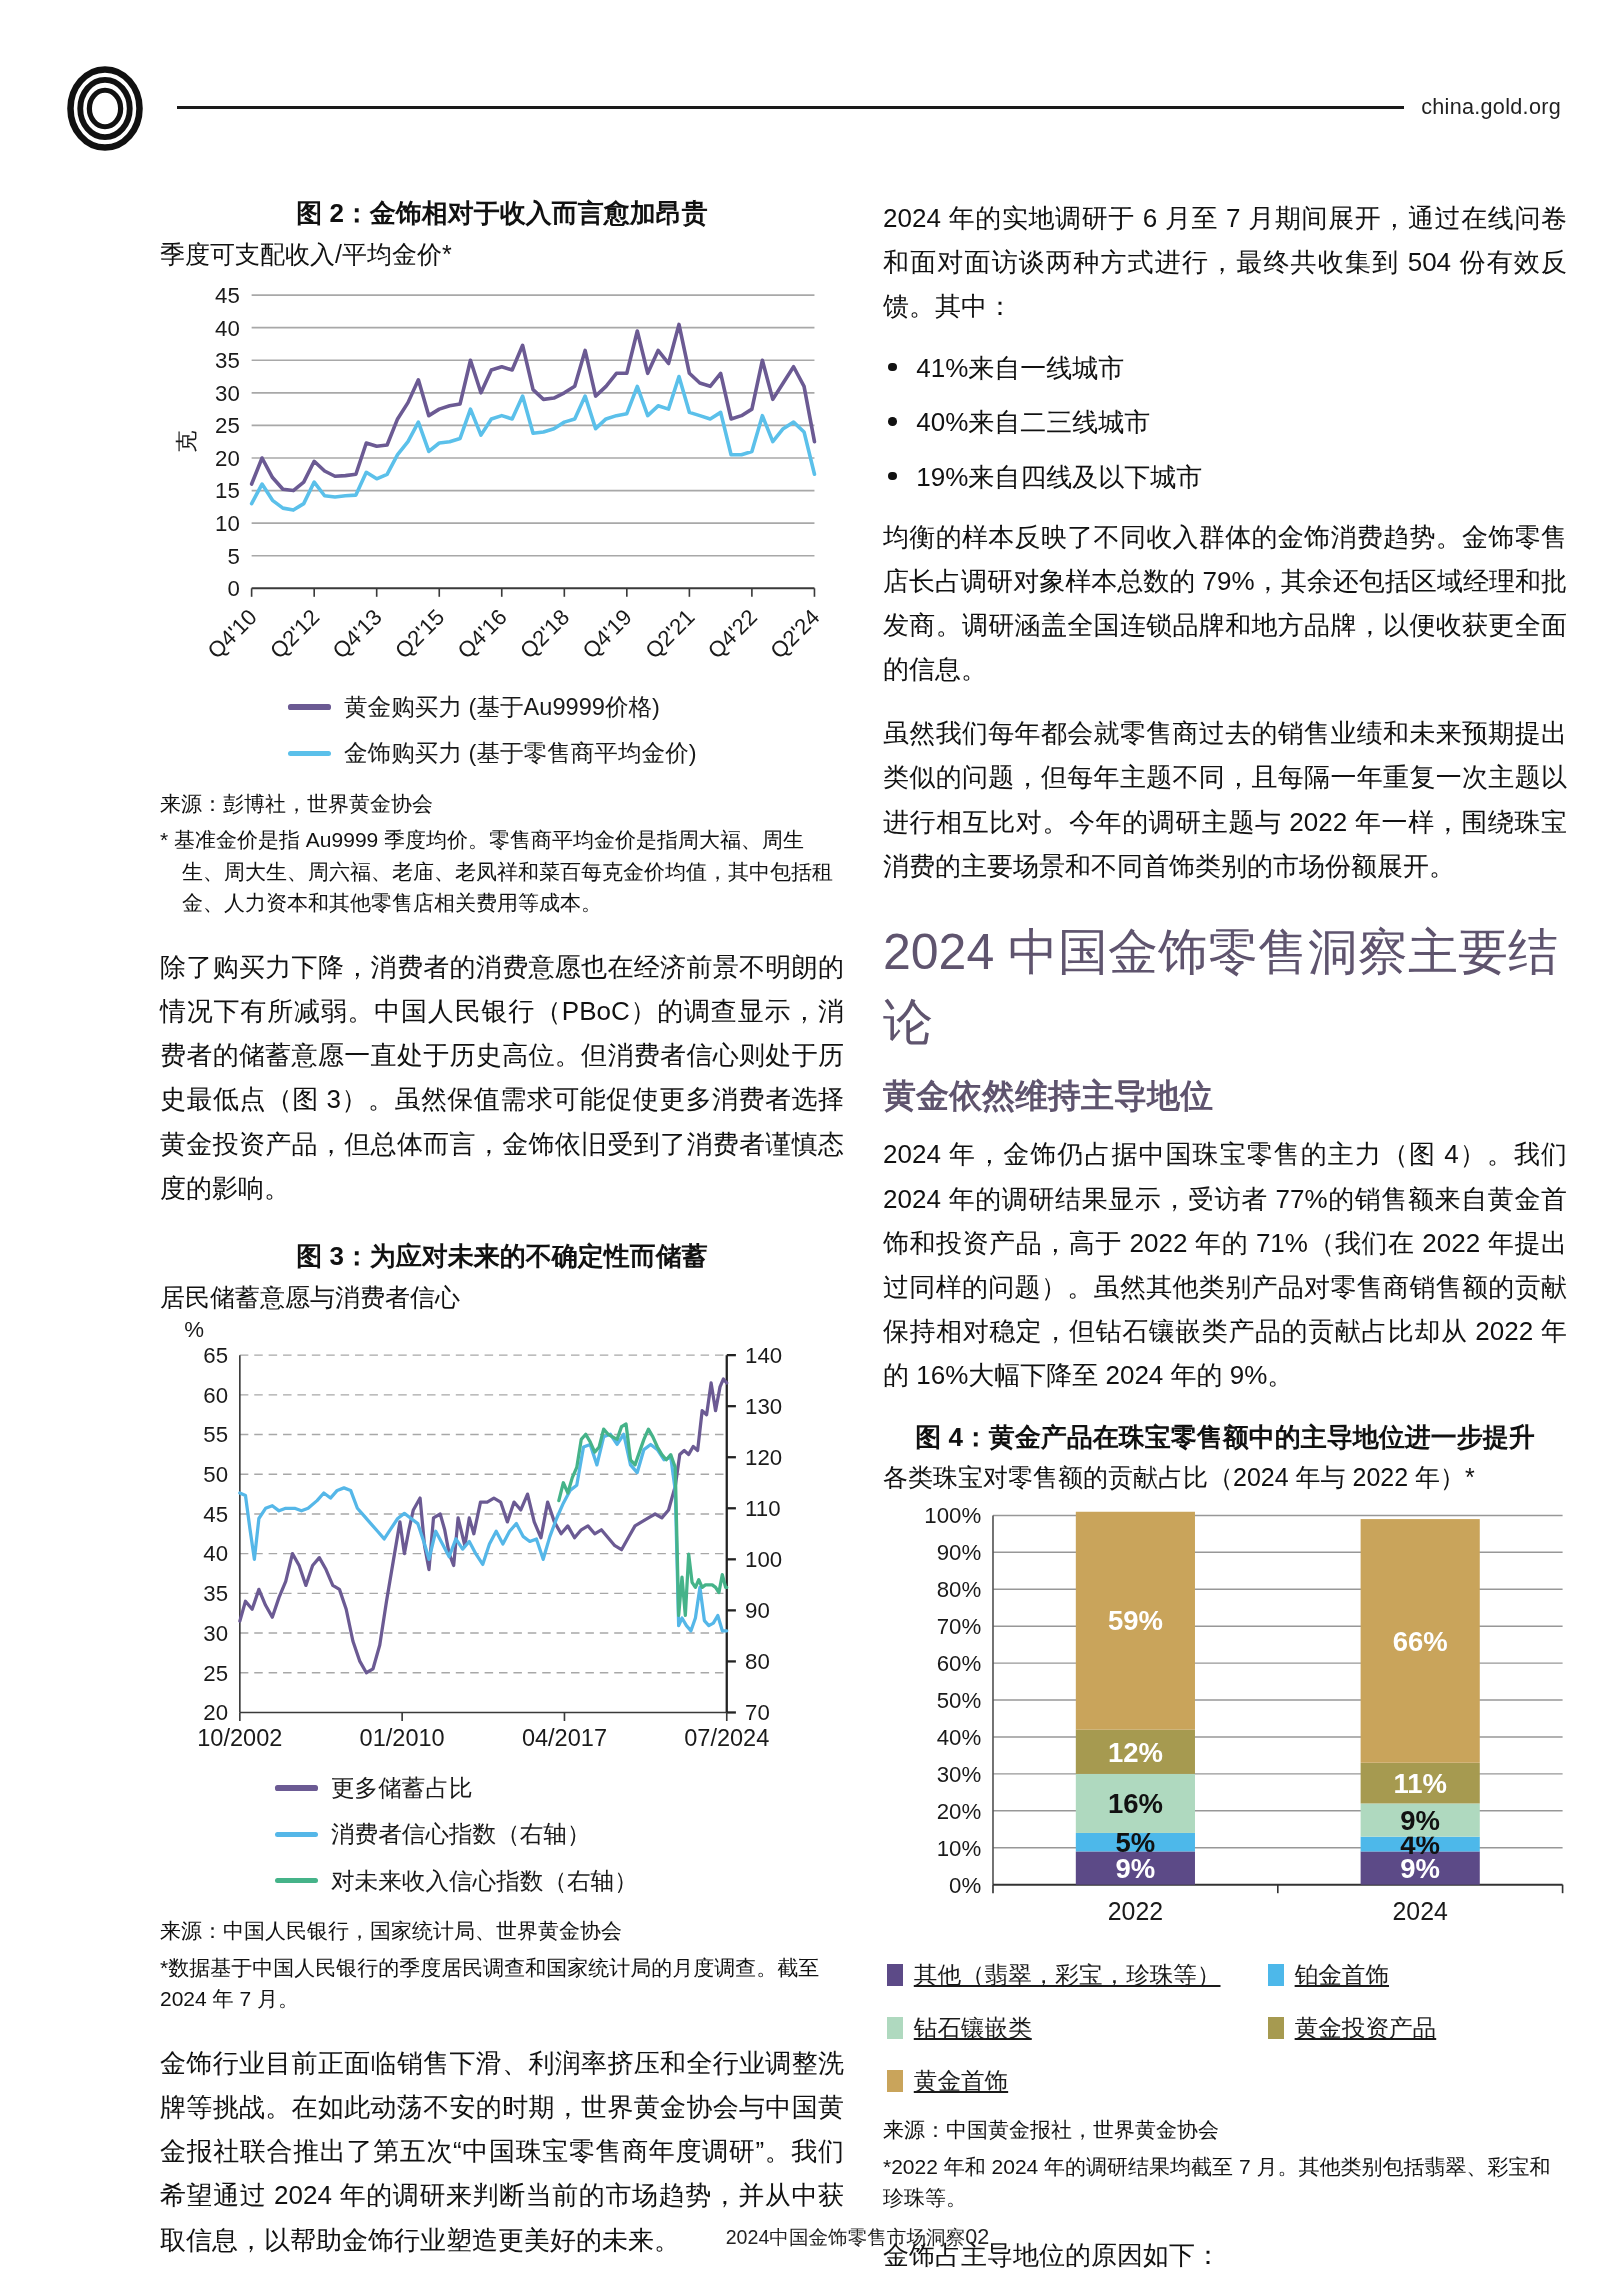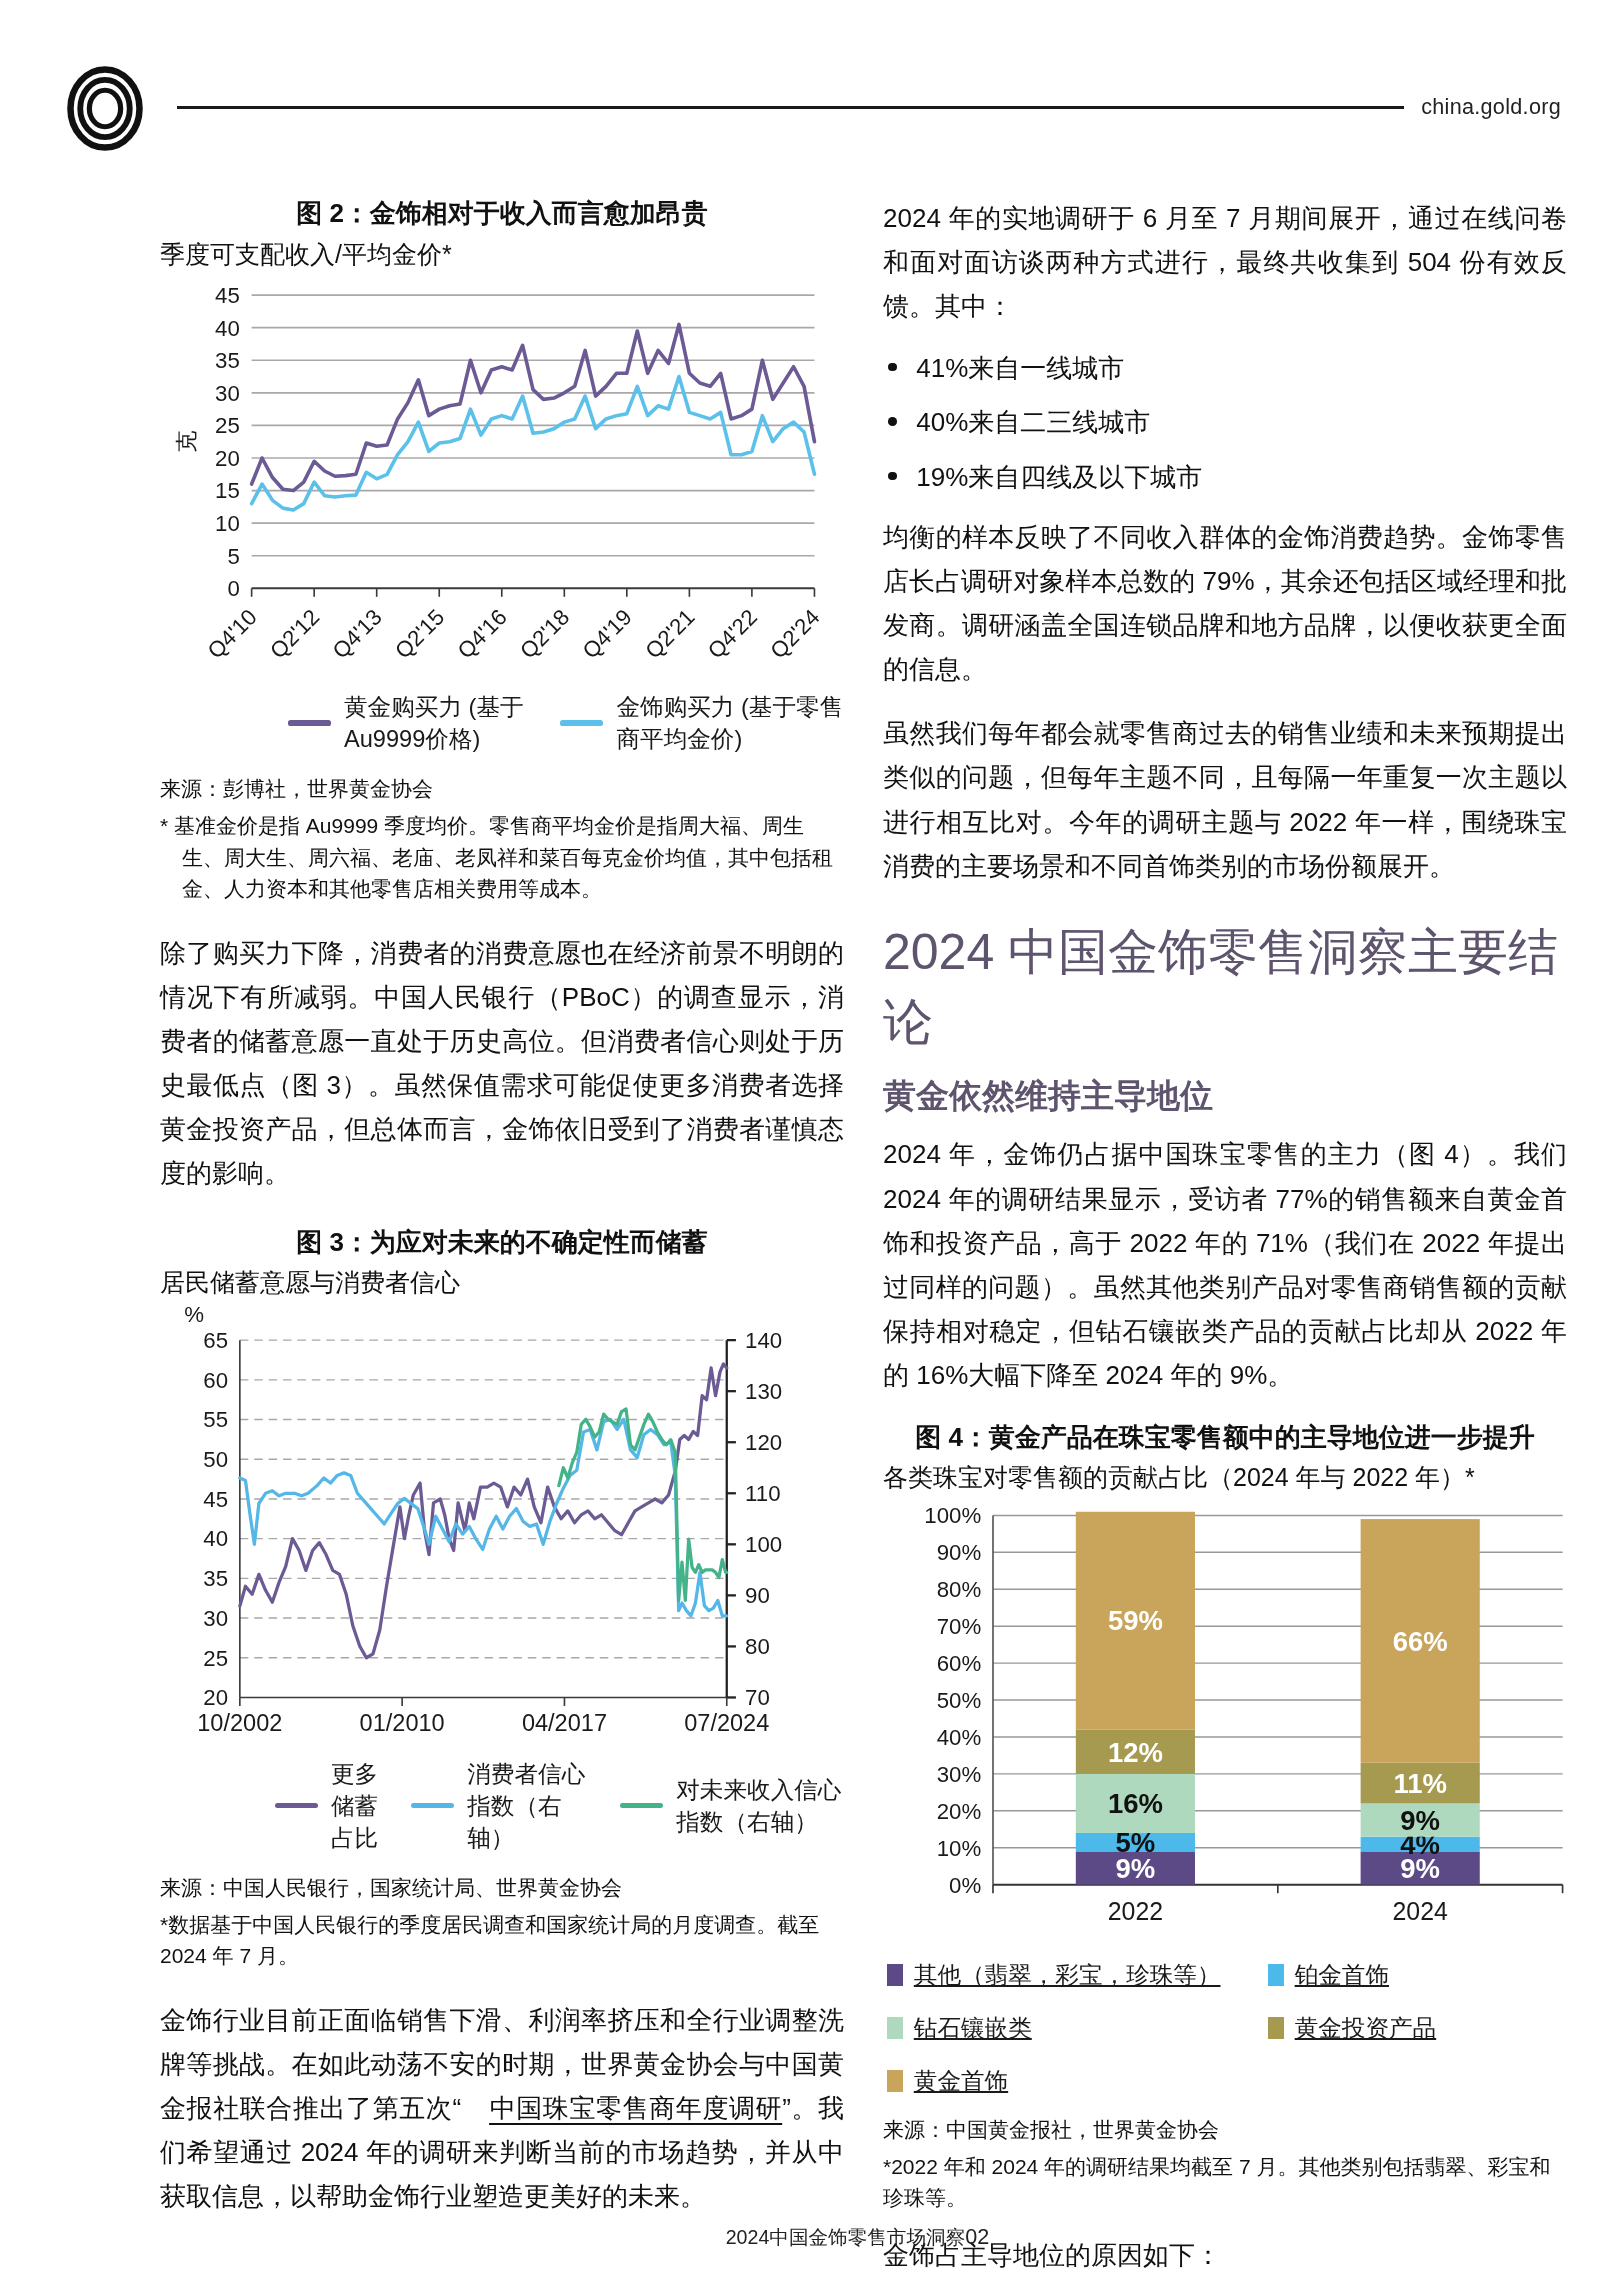--- a/index.html
+++ b/index.html
@@ -10,21 +10,21 @@
   .logo{position:absolute;left:0;top:-3.3px;}
   .header-rule{position:absolute;left:115px;right:157px;top:41px;height:2.6px;background:#1a1a1a;}
   .site{position:absolute;right:0;top:29px;font-size:21.6px;color:#222;letter-spacing:0.3px;}
   
   .main{position:absolute;top:196px;left:160px;display:flex;gap:39px;}
   .col{width:684px;}
   .fig-title{font-size:26px;font-weight:700;line-height:1.35;text-align:center;}
   .fig-sub{font-size:25px;line-height:1.35;margin-top:6.5px;}
   .para{font-size:26px;line-height:1.70;text-align:justify;}
   .chartbox{margin-top:6.5px;}
-  .lgl{display:flex;flex-direction:row;gap:14.4px;margin:9.2px 0 18.3px 128px;}
+  .lgl{display:flex;flex-direction:column;gap:14.4px;margin:9.2px 0 18.3px 128px;}
   .lgl3{margin-left:115px;}
   .lg-row{display:flex;align-items:center;gap:13px;}
   .lg-line{width:43px;height:5.2px;border-radius:2.6px;flex:0 0 43px;}
   .lg-txt{font-size:23.6px;color:#1a1a1a;}
   .src{font-size:21px;line-height:1.5;margin-top:2.6px;}
   .nt{font-size:21px;line-height:1.5;margin-top:5.2px;}
   .hang{padding-left:22px;text-indent:-22px;}
   .mt30{margin-top:19.6px;} .mt40{margin-top:26px;} .mt44{margin-top:29px;}
   
   .bullets{margin:17px 0 15.7px 0;}
@@ -38,21 +38,21 @@
   .f4-sw{width:16.4px;height:21.6px;flex:0 0 16.4px;}
   .f4-txt{font-size:23.6px;color:#1a1a1a;text-decoration:underline;}
   
   .footer{position:absolute;left:160px;right:68px;top:2224px;display:flex;justify-content:center;
           font-size:19.6px;color:#222;}
   .pgnum{font-size:21.6px;}
   svg text{font-family:"Liberation Sans","DejaVu Sans",sans-serif;}
   .ax{font-size:34px;fill:#1a1a1a;}
   .axb{font-size:36px;fill:#1a1a1a;}
   .catl{font-size:38px;fill:#1a1a1a;}
-  a.plain{color:inherit;text-decoration:underline;text-decoration-thickness:2px;text-underline-offset:5.9px;margin-left:28px;}
+  a.plain{color:inherit;text-decoration-thickness:2px;text-underline-offset:5.9px;}
 </style>
 </head>
 <body>
 
 <div class="page">
 
   <div class="header">
     <svg class="logo" width="86" height="93" viewBox="0 0 132 142">
       <ellipse cx="66" cy="71" rx="53" ry="60" fill="none" stroke="#111" stroke-width="10"></ellipse>
       <ellipse cx="66" cy="71" rx="38" ry="44" fill="none" stroke="#111" stroke-width="9"></ellipse>

